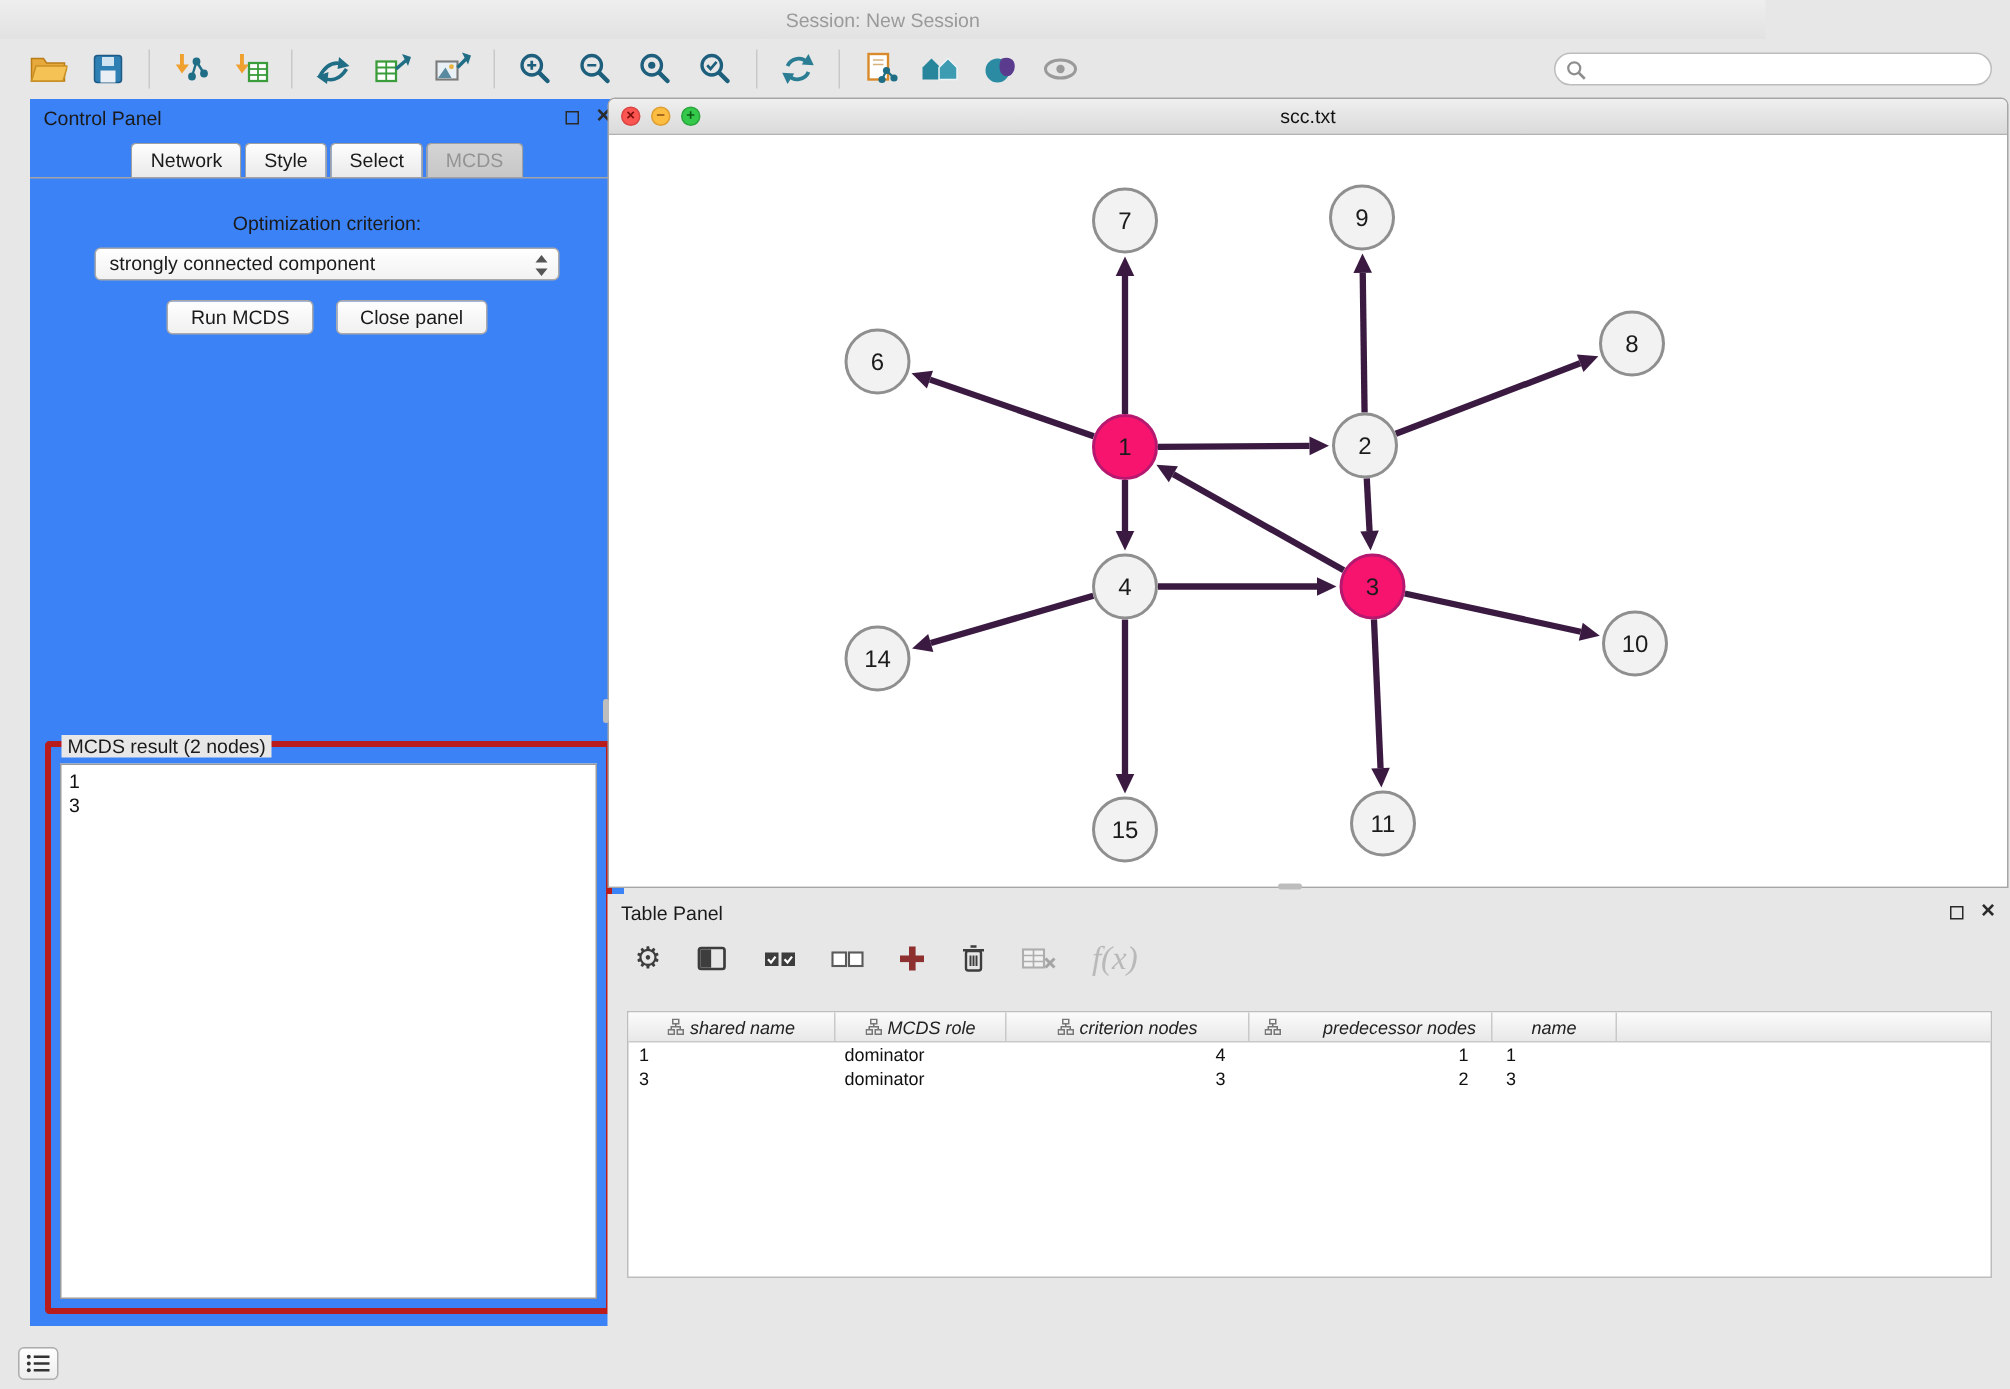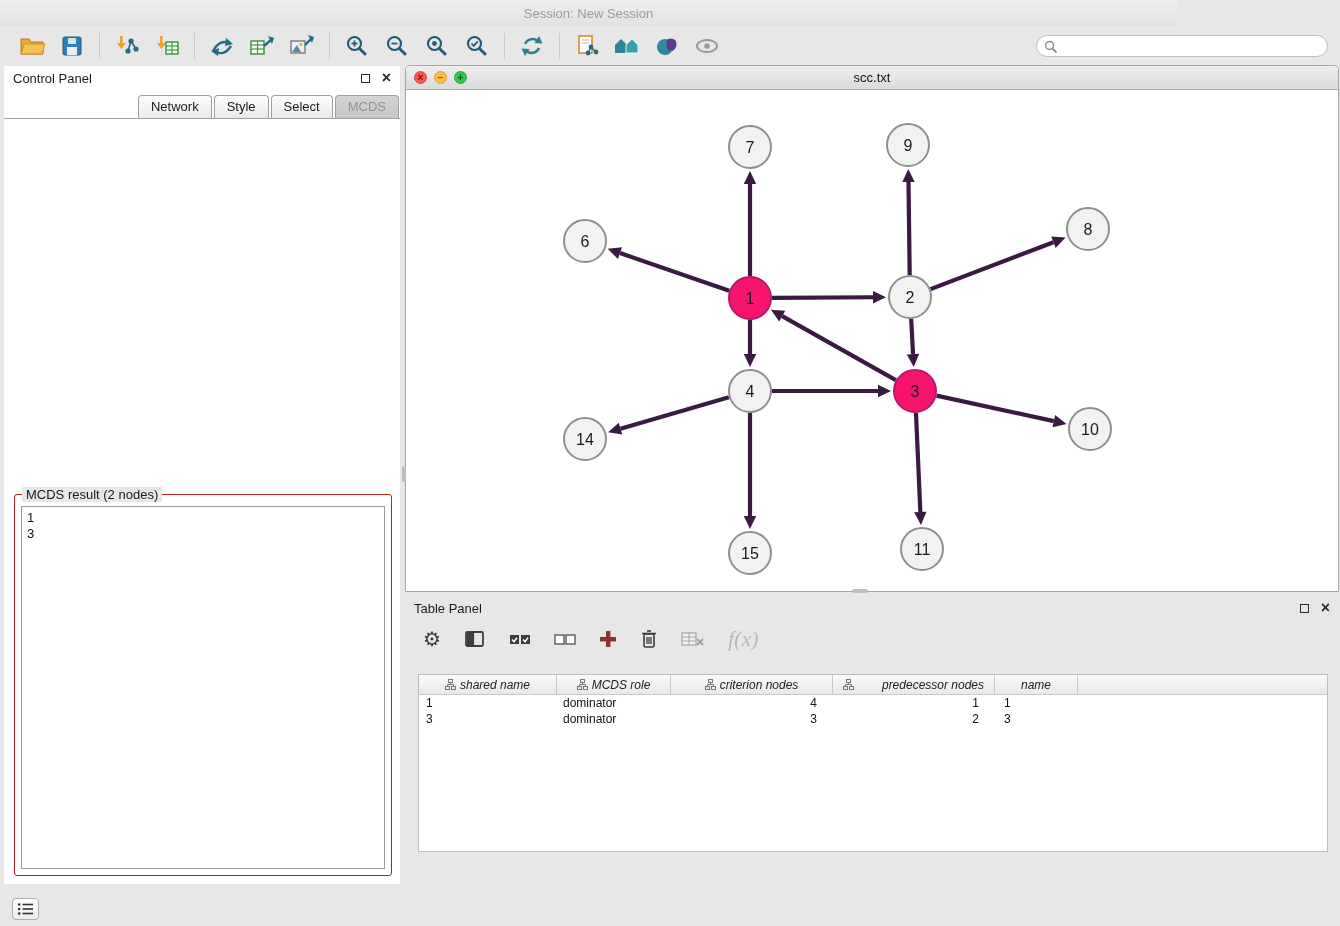--- a/index.html
+++ b/index.html
@@ -22,38 +22,38 @@
   .search-box input { position:absolute; left:24px; top:2px; width:260px; height:17px; border:none; outline:none;
     background:transparent; font-size:13px; font-family:"Liberation Sans",sans-serif; }
 
   
   .panel-header { height:24px; display:flex; align-items:center; padding:0 9px; font-size:13px; color:#1a1a1a; }
   .ph-spacer { flex:1; }
   .float-icon { width:9px; height:9px; border:1.5px solid #2a2a2a; margin-right:12px; }
   .close-icon { font-size:16px; font-weight:bold; color:#2a2a2a; line-height:14px; }
 
   
-  #control-panel { position:absolute; left:4px; top:66px; width:396px; height:818px; background:#ffffff; }
-  .cp-tabs { display:flex; justify-content:flex-end; padding-top:5px; border-bottom:1px solid #a3a3a3; }
+  #control-panel { position:absolute; left:20px; top:66px; width:396px; height:818px; background:#3b82f6; }
+  .cp-tabs { display:flex; justify-content:center; padding-top:5px; border-bottom:1px solid #a3a3a3; }
   .tab { border:1px solid #9f9f9f; border-bottom:none; border-radius:4px 4px 0 0; margin:0 1px;
     background:linear-gradient(#fdfdfd,#eaeaea); padding:3px 12px 4px; font-size:13px; color:#1a1a1a; }
   .tab.active { background:linear-gradient(#d4d4d4,#c7c7c7); color:#949494; }
   .cp-content { text-align:center; padding-top:22px; font-size:13px; color:#1a1a1a; }
   .dropdown { width:310px; height:22px; margin:9px auto 0; border:1px solid #a9a9a9; border-radius:4px;
     background:linear-gradient(#ffffff,#f2f2f2); position:relative; font-size:13px; line-height:20px;
     padding:0 22px 0 9px; text-align:left; }
   .dd-arrows { position:absolute; right:6px; top:3px; width:9px; height:16px; }
   .dd-arrows span { position:absolute; left:0; width:0; height:0; border-left:4.5px solid transparent; border-right:4.5px solid transparent; }
   .dd-up { top:1px; border-bottom:5px solid #555; }
   .dd-down { bottom:1px; border-top:5px solid #555; }
   .btn-row { margin-top:13px; display:flex; justify-content:center; gap:15px; }
   .btn { border:1px solid #a9a9a9; border-radius:4px; background:linear-gradient(#ffffff,#f0f0f0);
     font-size:13px; font-family:"Liberation Sans",sans-serif; padding:3px 15px; color:#1a1a1a; }
   .groupbox { position:absolute; left:10px; top:428px; width:378px; height:382px;
-    border:1px solid #b91c1c; border-radius:3px; }
+    border:4px solid #b91c1c; border-radius:3px; }
   .groupbox-label { position:absolute; top:-8px; left:7px; background:#e7e7e7; padding:0 4px; font-size:13px; color:#1a1a1a; }
   .listbox { position:absolute; left:6px; right:6px; top:11px; bottom:6px; background:#fff;
     border:1px solid #9b9b9b; font-size:13px; color:#111; padding:3px 5px; overflow:auto; }
   .listbox div { line-height:16px; }
 
   
   #network-window { position:absolute; left:405px; top:65px; width:934px; height:527px;
     border:1px solid #a6a6a6; border-radius:5px 5px 0 0; background:#fff; overflow:hidden; }
   .nw-titlebar { height:24px; background:linear-gradient(#efefef,#dadada); border-bottom:1px solid #b2b2b2;
     position:relative; display:flex; align-items:center; justify-content:center; font-size:13px; color:#111; }
@@ -249,20 +249,34 @@
     <span>Control Panel</span>
     <span class="ph-spacer"></span>
     <span class="float-icon"></span>
     <span class="close-icon">×</span>
   </div>
   <div class="cp-tabs">
     <span class="tab">Network</span>
     <span class="tab">Style</span>
     <span class="tab">Select</span>
     <span class="tab active">MCDS</span>
+  </div>
+  <div class="cp-content">
+    <div>Optimization criterion:</div>
+    <div class="dropdown">
+      <span>strongly connected component</span>
+      <span class="dd-arrows">
+          <span class="dd-up"></span>
+          <span class="dd-down"></span>
+        </span>
+    </div>
+    <div class="btn-row">
+      <button class="btn">Run MCDS</button>
+      <button class="btn">Close panel</button>
+    </div>
   </div>
   <div class="groupbox">
     <span class="groupbox-label">MCDS result (2 nodes)</span>
     <div class="listbox">
         <div>1</div>
         <div>3</div>
       </div>
   </div>
 </div>
 

